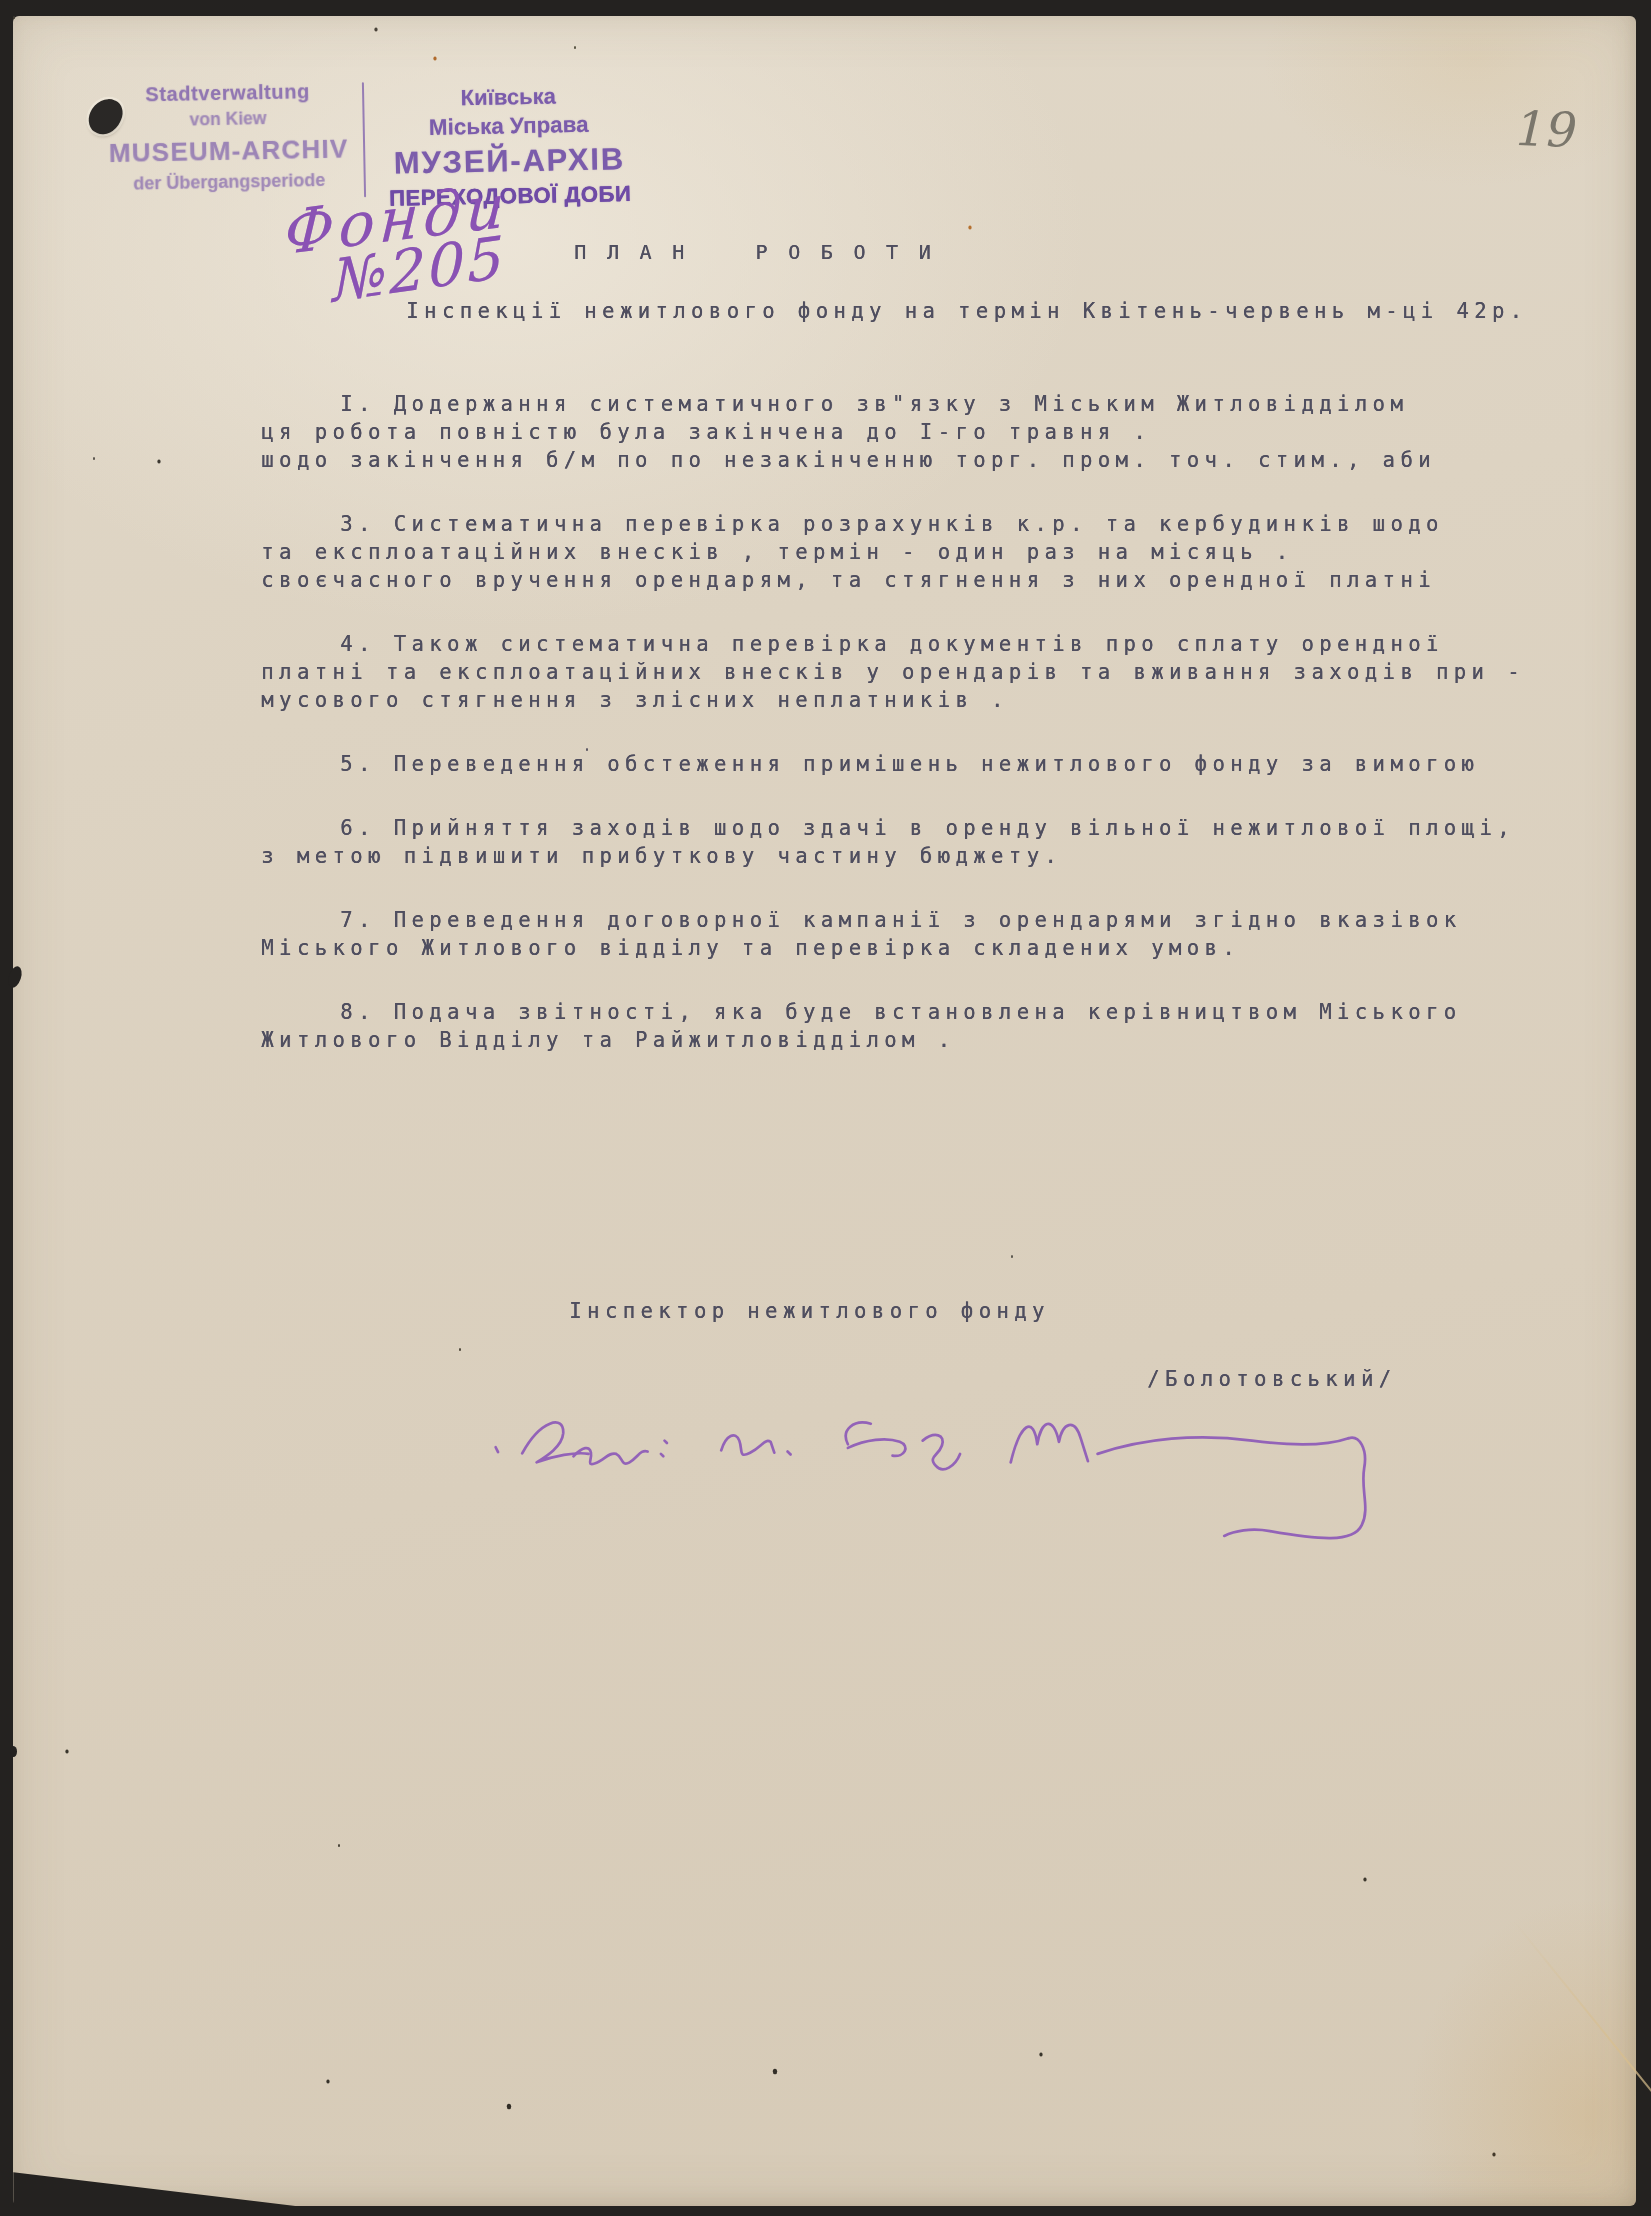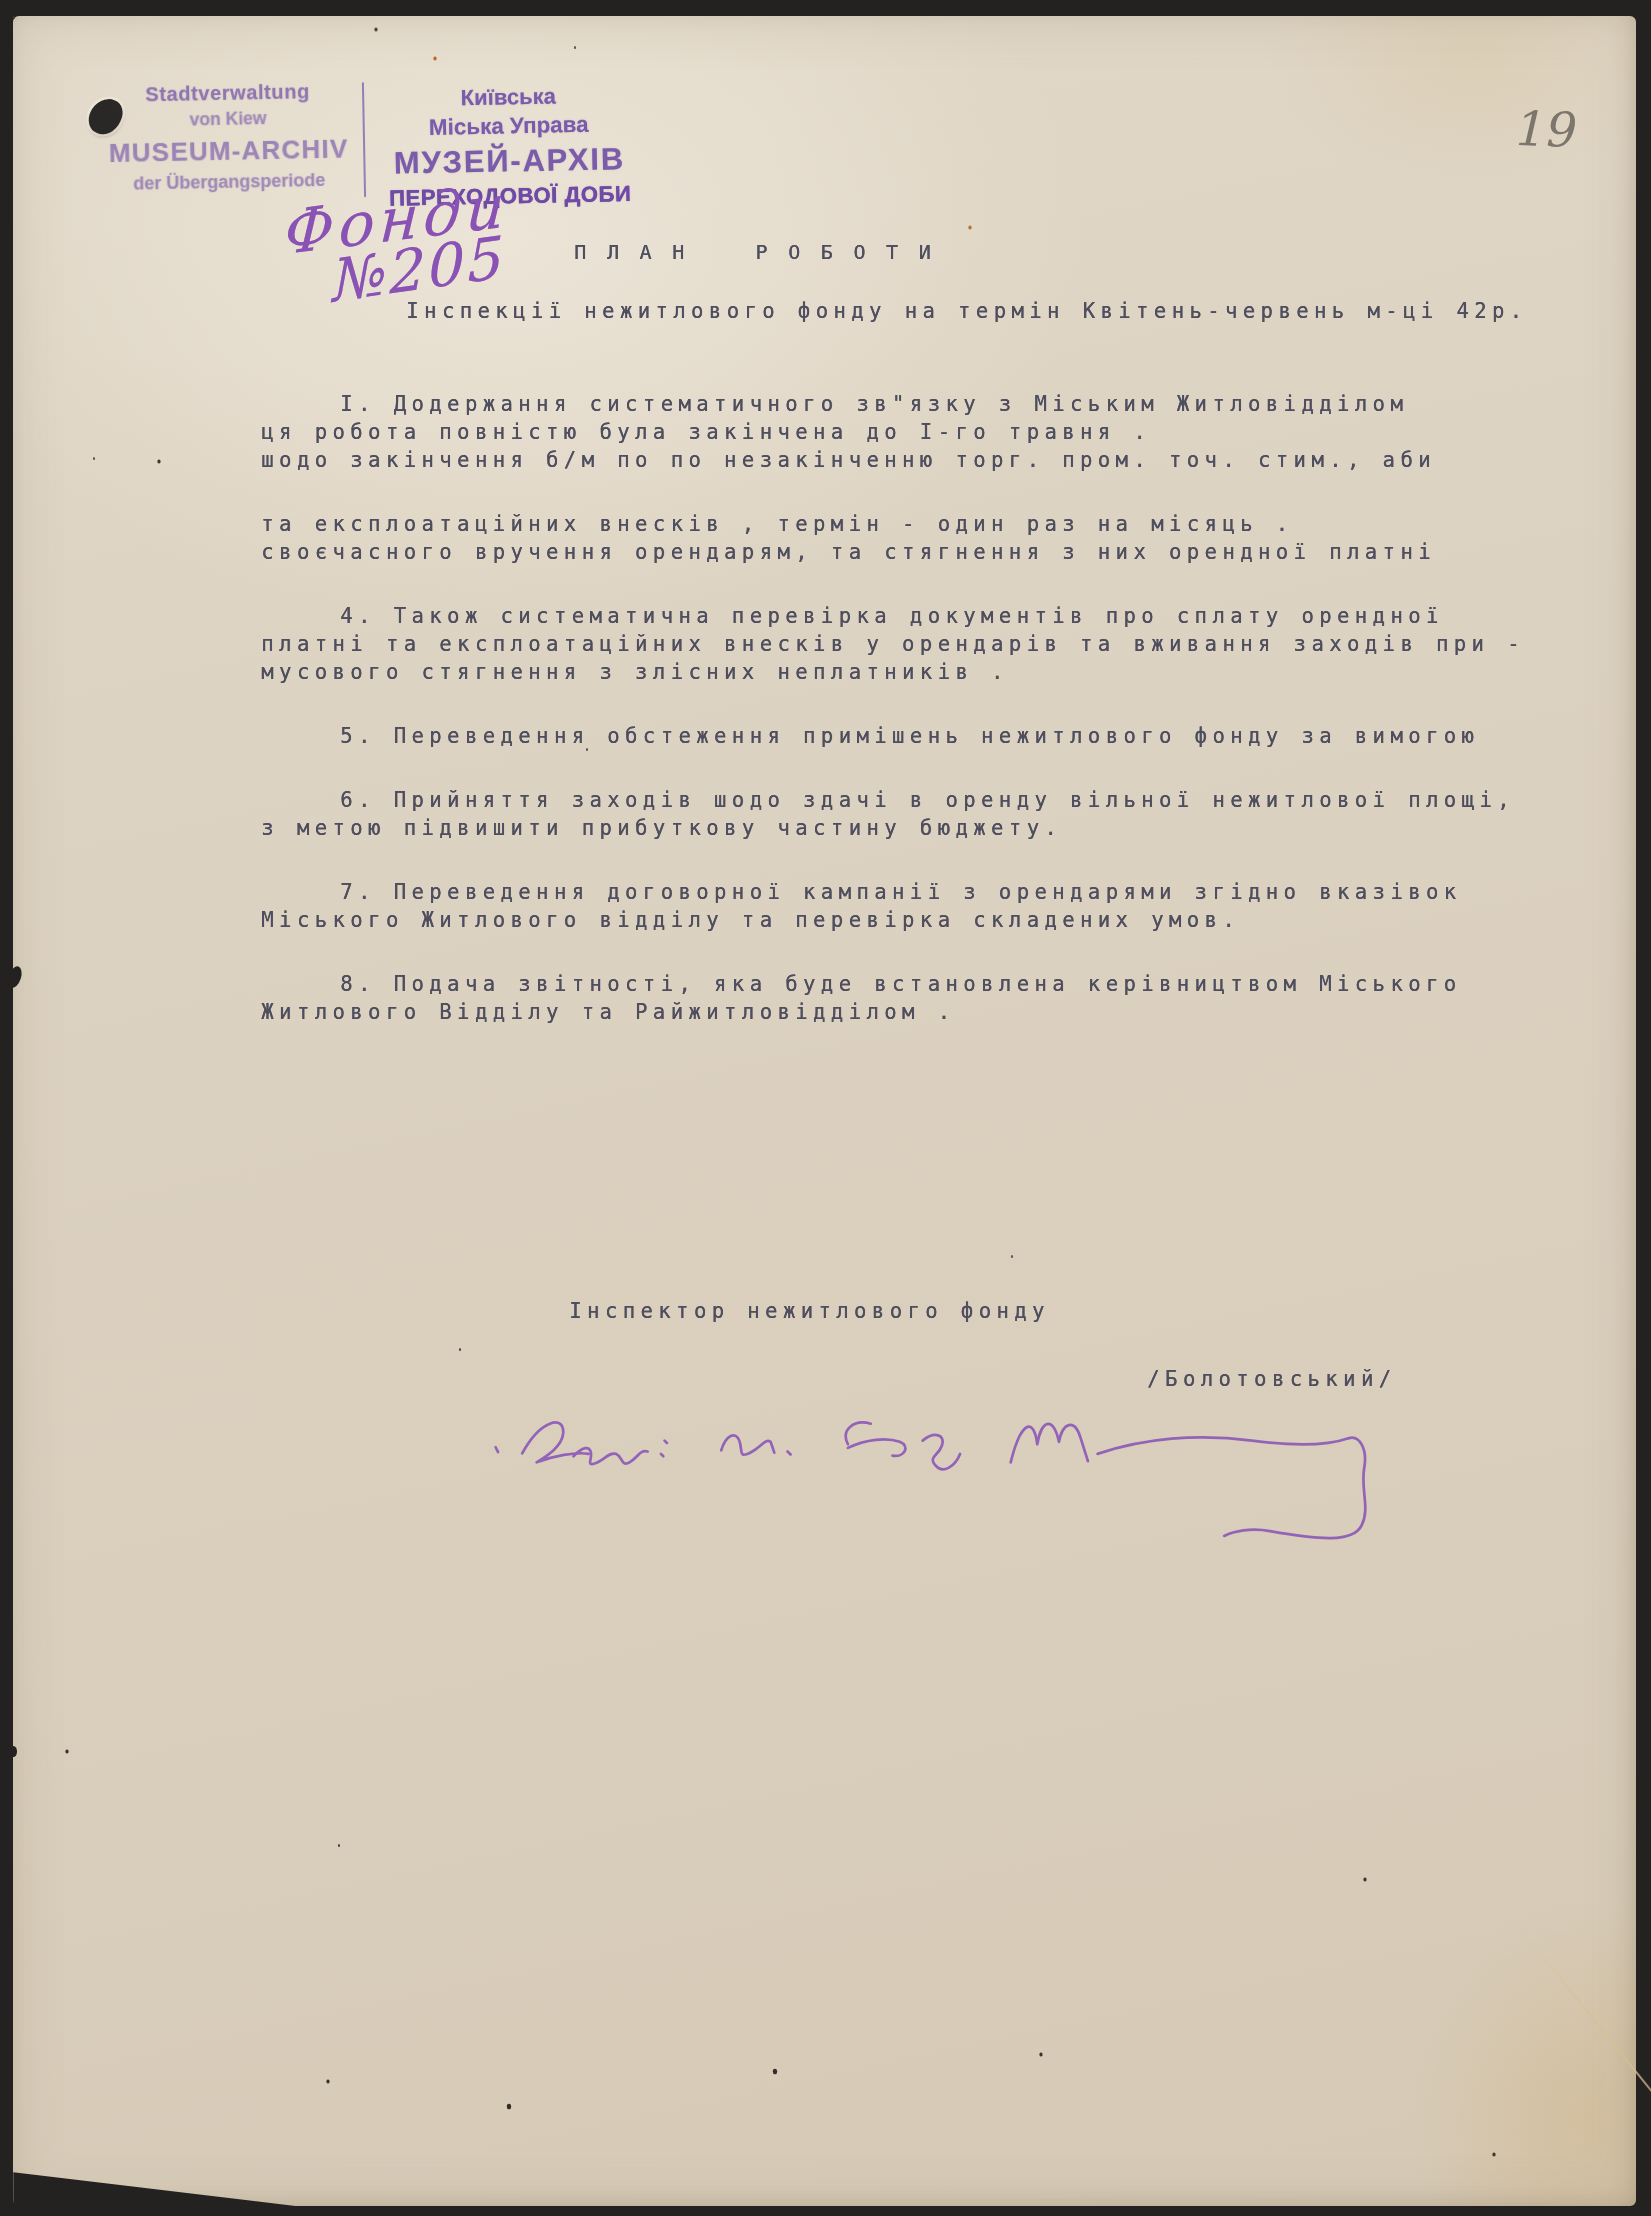--- a/index.html
+++ b/index.html
@@ -99,20 +99,21 @@
     <div class="tw title">ПЛАН РОБОТИ</div>
     <div class="tw subtitle">Інспекції нежитлового фонду на термін  Квітень-червень м-ці 42р.</div>
 
     <div class="tw body">
         <div class="para">
           <div class="tline first">І. Додержання систематичного зв"язку з Міським Житловідділом</div>
           <div class="tline">ця робота повністю була закінчена до І-го травня .</div>
           <div class="tline">шодо закінчення б/м по по незакінченню торг. пром. точ. стим., аби</div>
         </div>
         <div class="para">
+          <div class="tline first">3. Систематична перевірка розрахунків к.р. та кербудинків шодо</div>
           <div class="tline">та експлоатаційних внесків , термін - один раз на місяць .</div>
           <div class="tline">своєчасного вручення орендарям, та стягнення з них орендної платні</div>
         </div>
         <div class="para">
           <div class="tline first">4. Також систематична перевірка документів про сплату орендної</div>
           <div class="tline">платні та експлоатаційних внесків у орендарів та вживання заходів при -</div>
           <div class="tline">мусового стягнення з злісних неплатників .</div>
         </div>
         <div class="para">
           <div class="tline first">5. Переведення обстеження примішень нежитлового фонду за вимогою</div>

